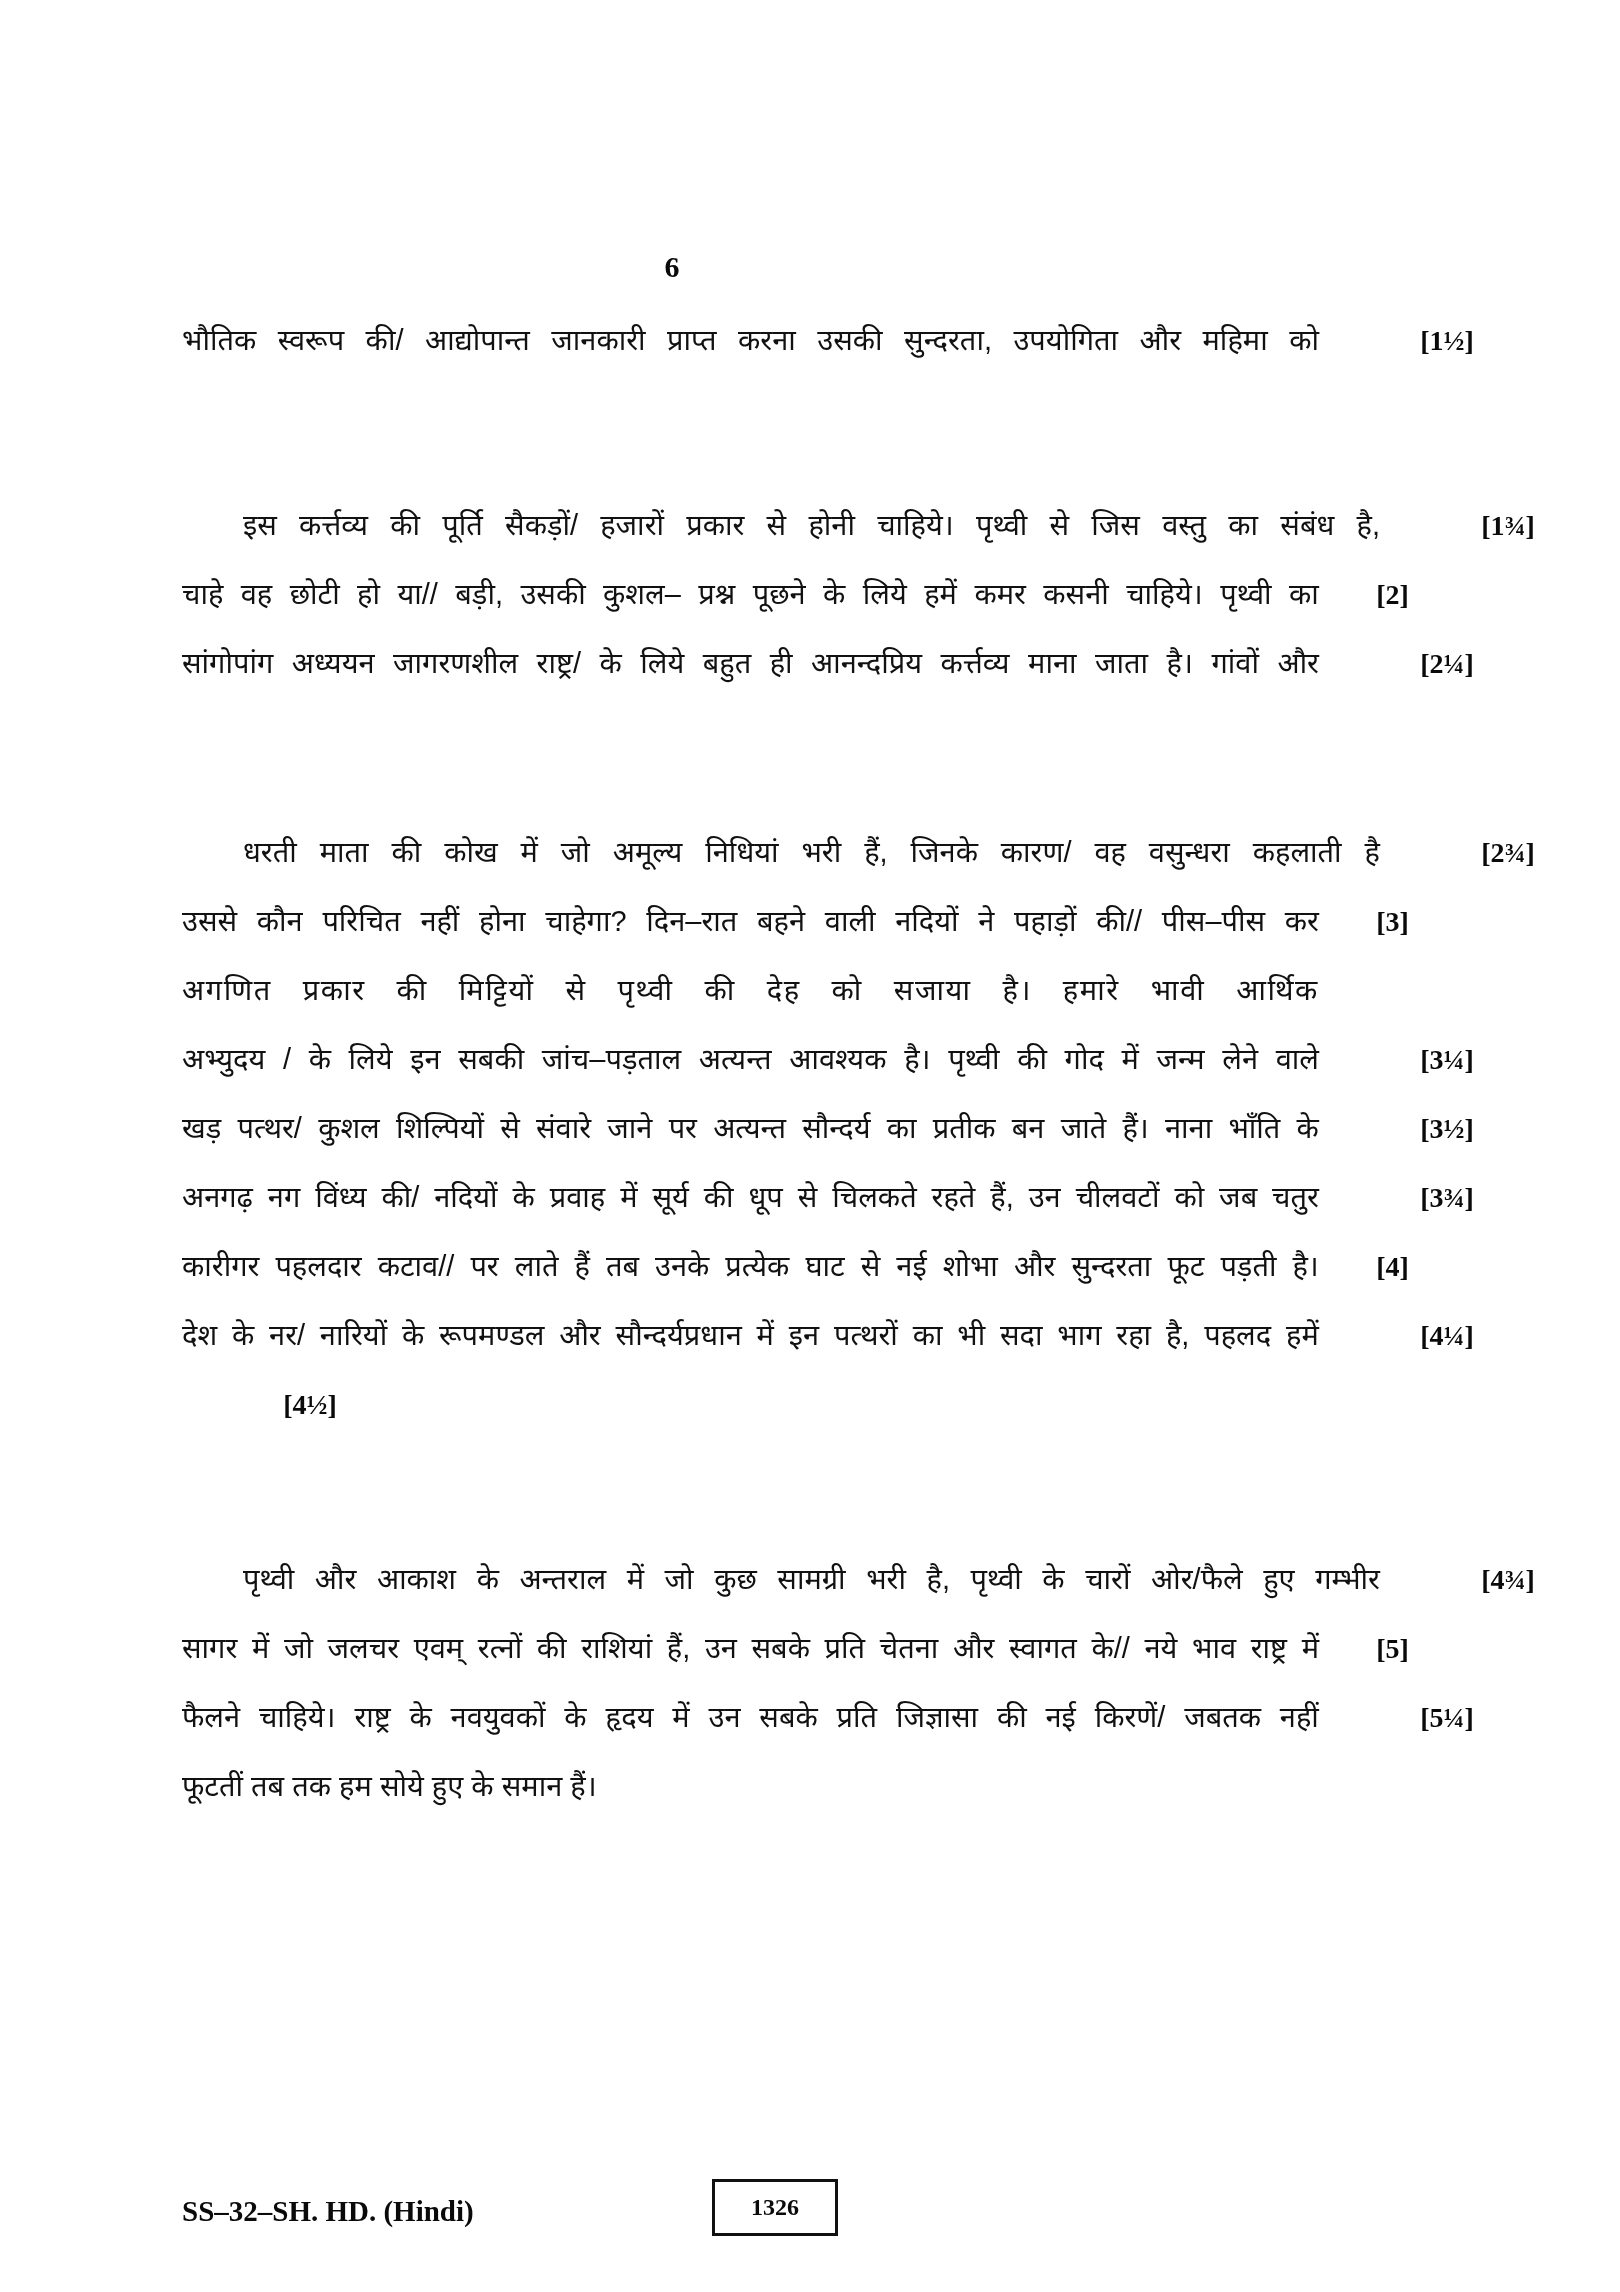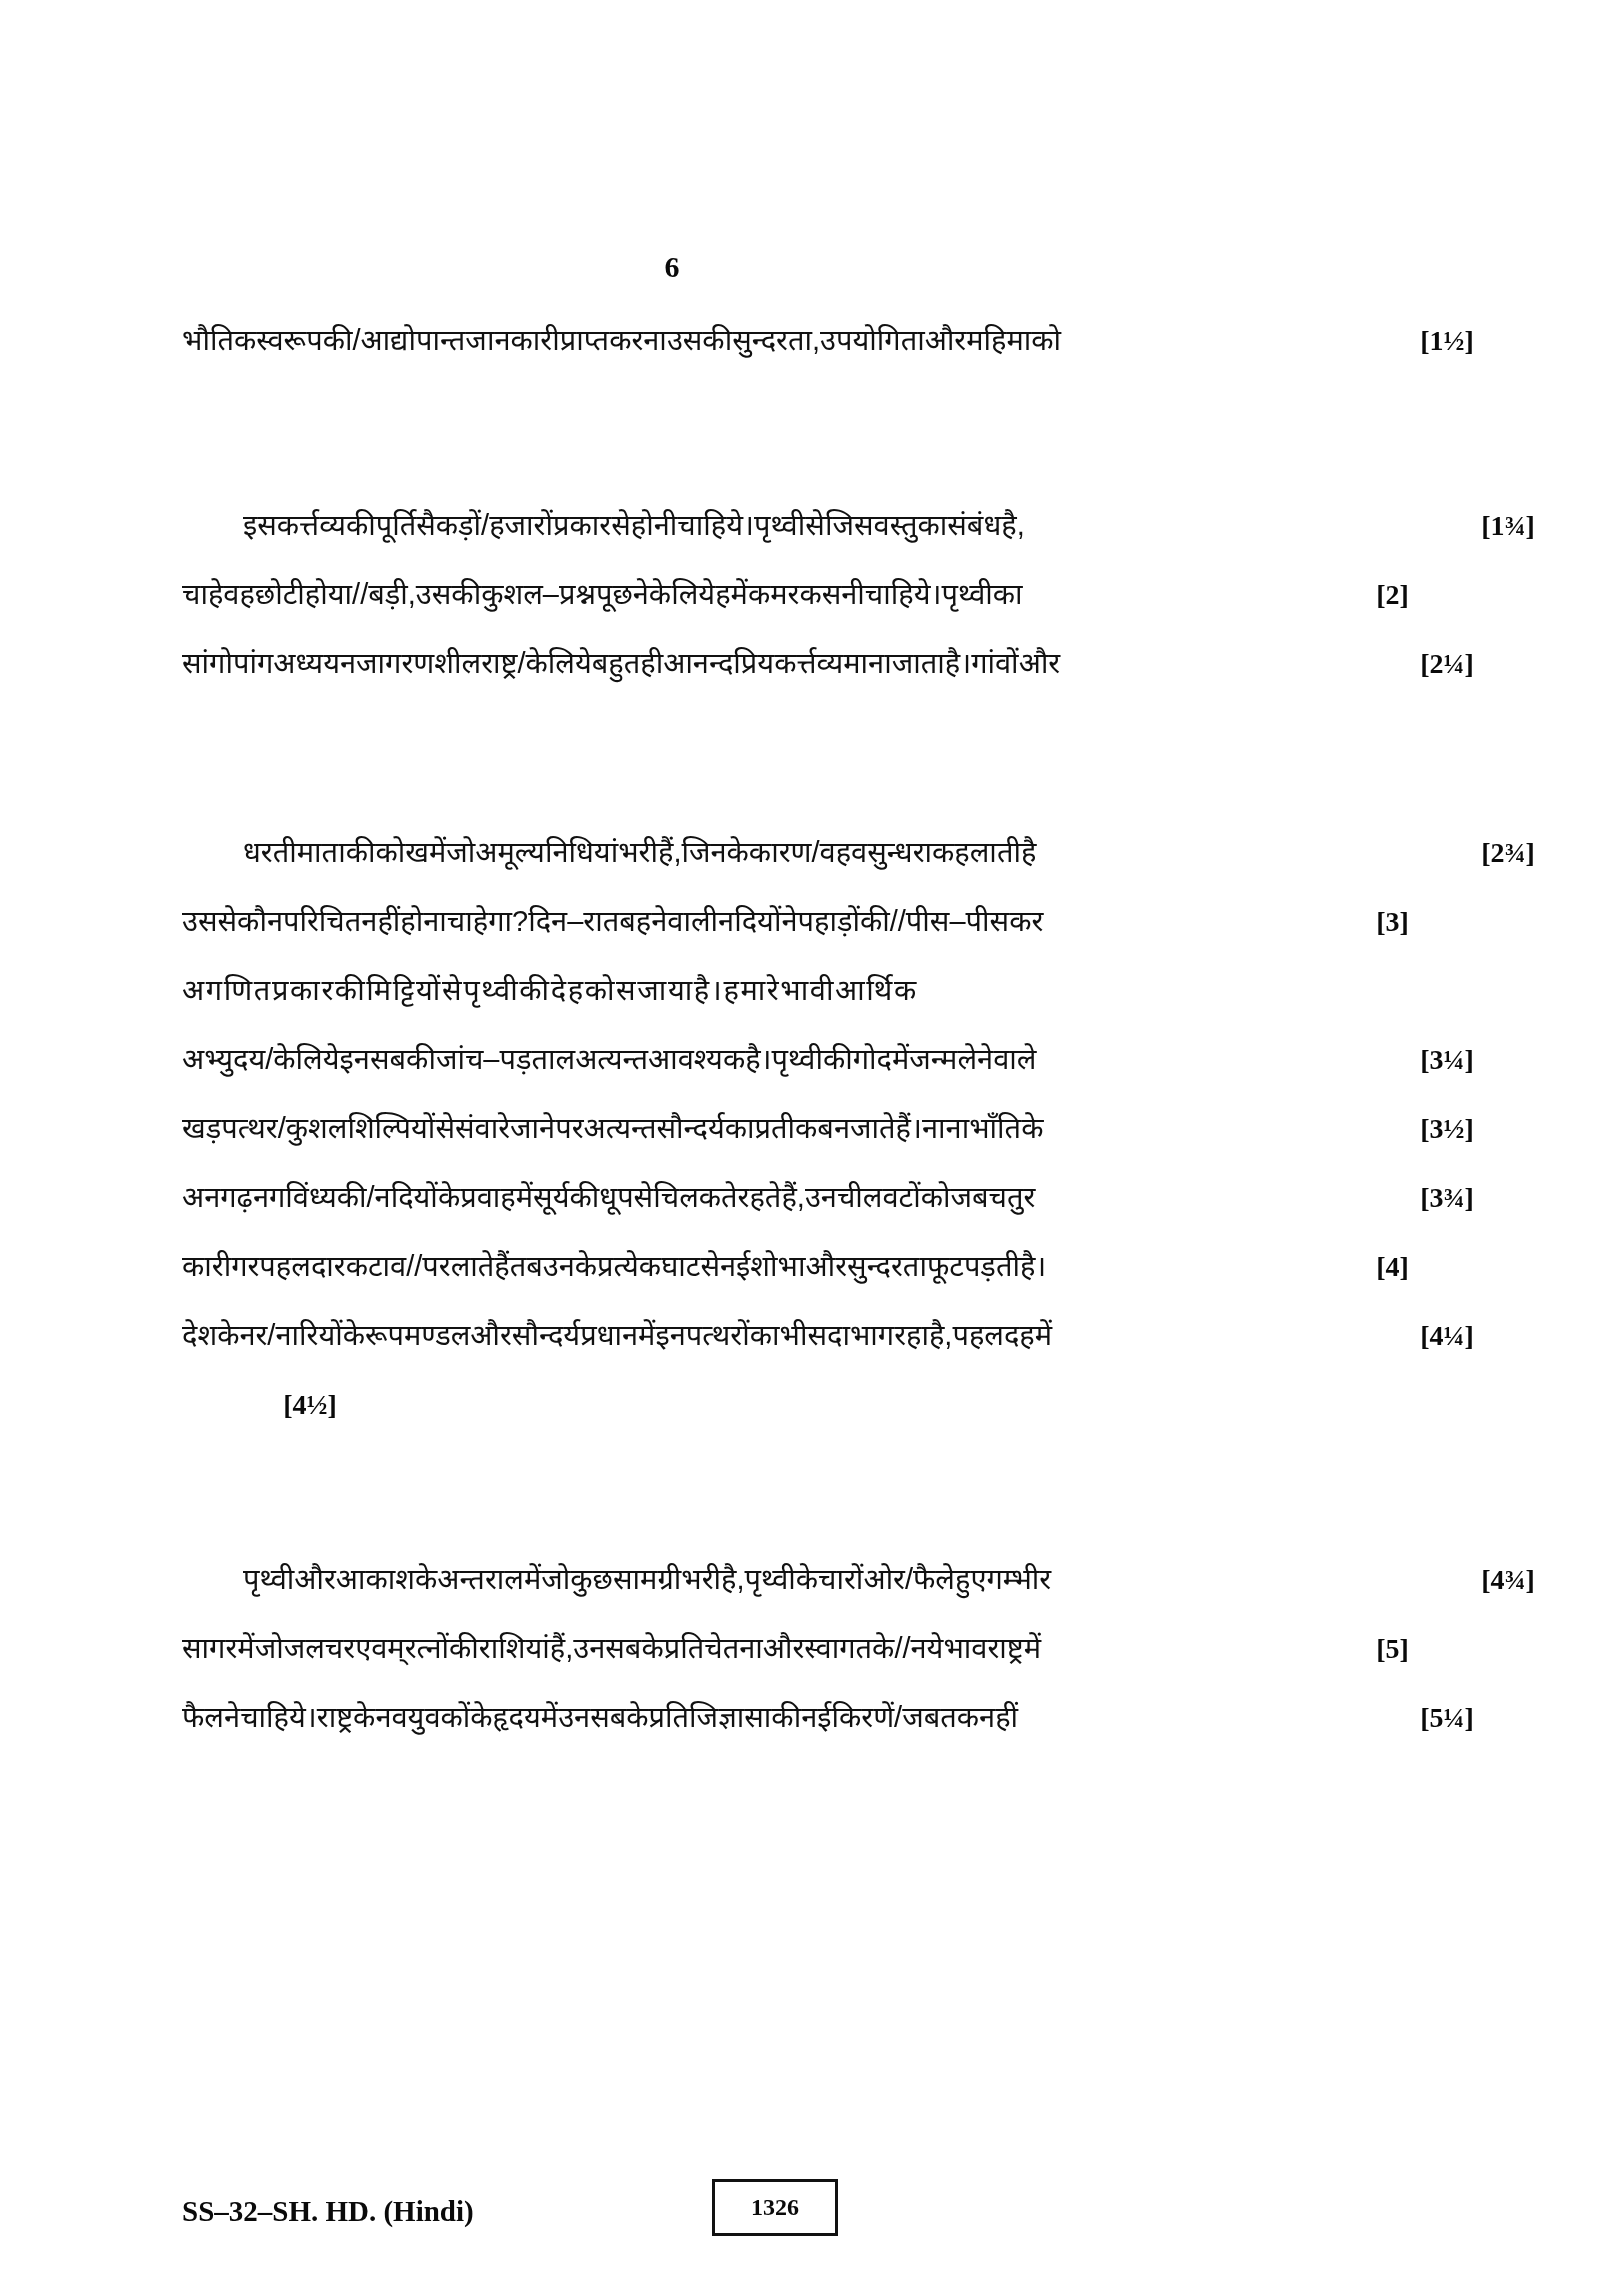--- a/index.html
+++ b/index.html
@@ -56,20 +56,21 @@
     font-size: 29px;
     line-height: 69px;
     font-family: "Liberation Sans", "DejaVu Sans", sans-serif;
     letter-spacing: 0px;
     white-space: nowrap;
     color: #111111;
   }
   .line-text.justify {
     white-space: normal;
     display: flex;
+    justify-content: space-between;
   }
   .line-text.justify > span { display: inline-block; }
 
   .indent { padding-left: 61px; }
 
   .mark {
     flex: 0 0 147px;
     width: 147px;
     text-align: right;
     font-size: 28px;
@@ -466,20 +467,24 @@
             <span>प्रति</span>
             <span>जिज्ञासा</span>
             <span>की</span>
             <span>नई</span>
             <span>किरणें/</span>
             <span>जबतक</span>
             <span>नहीं</span>
           </div>
         <div class="mark">[5¼]</div>
       </div>
+      <div class="line">
+        <div class="line-text">फूटतीं तब तक हम सोये हुए के समान हैं।</div>
+        <div class="mark"></div>
+      </div>
     </div>
 
   </div>
 
   <div class="footer">
     <div class="footer-code">SS–32–SH. HD. (Hindi)</div>
     <div class="footer-box">1326</div>
   </div>
 
 </div>

